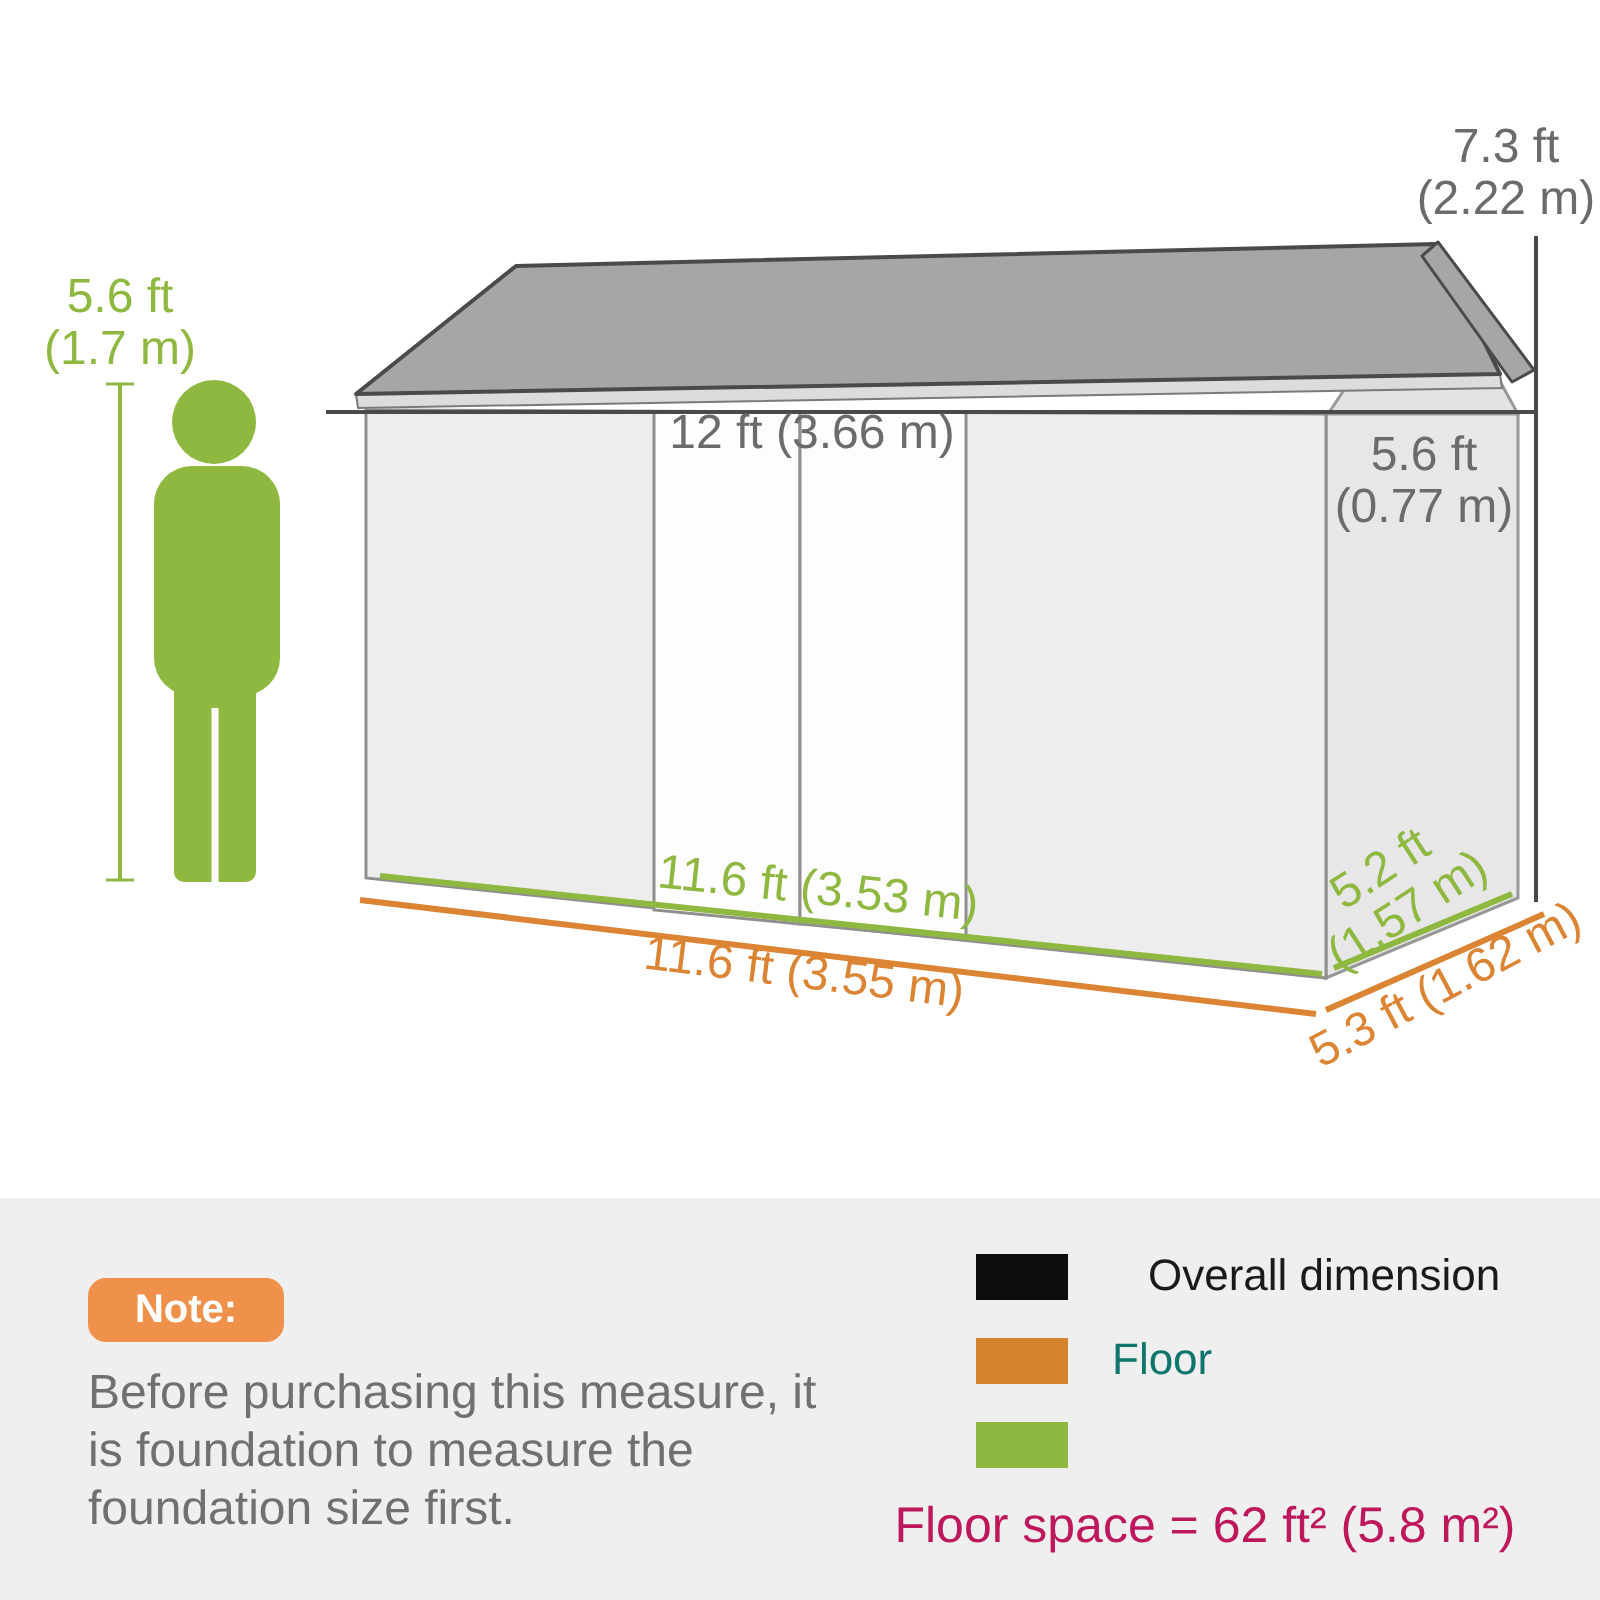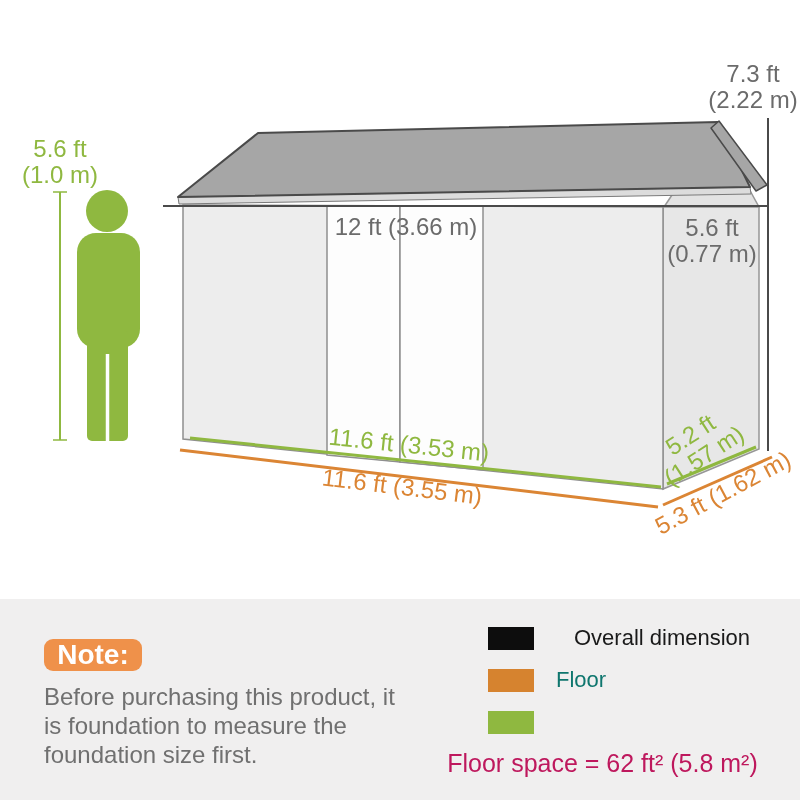--- a/index.html
+++ b/index.html
@@ -10,21 +10,21 @@
   .stage svg{position:absolute;left:0;top:0;}
   .lbl{position:absolute;text-align:center;line-height:26px;font-size:24px;color:#6b6b6b;}
   .lbl.gray{color:#6b6b6b;}
   .lbl.green{color:#8fb840;}
   .lbl.orange{color:#db8534;}
   .rot{transform-origin:center center;}
   
   .footer{position:absolute;left:0;top:599px;width:800px;height:201px;background:#f0efef;}
   .note-badge{
     position:absolute;left:44px;top:40px;width:98px;height:32px;border-radius:9px;
-    background:#ef914a;color:#ffffff;font-weight:bold;font-size:28px;
+    background:#ef914a;color:#ffffff;font-weight:bold;font-size:20px;
     text-align:center;line-height:32px;
   }
   .note-text{position:absolute;left:44px;top:83px;width:420px;font-size:24px;line-height:29px;color:#707070;}
   .legend-swatch{position:absolute;left:488px;width:46px;height:23px;}
   .legend-label{position:absolute;left:556px;font-size:22px;line-height:24px;}
   .legend-label.overall{color:#1a1a1a;margin-left:18px;}
   .legend-label.floor{color:#0f766e;}
   .legend-label.inner{color:#8fb840;}
   .floor-space{position:absolute;left:420px;top:150px;width:365px;text-align:center;
     font-size:25px;color:#be185d;}
@@ -67,29 +67,29 @@
     <g>
       <circle cx="107" cy="211" r="21" fill="#8fb840"></circle>
       <rect x="77" y="233" width="63" height="115" rx="19" fill="#8fb840"></rect>
       <rect x="87" y="330" width="41" height="111" rx="5" fill="#8fb840"></rect>
       <line x1="107.5" y1="354" x2="107.5" y2="441" stroke="#ffffff" stroke-width="3.5"></line>
     </g>
   </svg>
 
   <div class="lbl green" style="left:4px;top:136px;width:112px;">
     <div>5.6 ft</div>
-    <div>(1.0 m)</div>
+    <div>(1.7 m)</div>
   </div>
 
   <div class="lbl gray" style="left:698px;top:61px;width:110px;">
     <div>7.3 ft</div>
     <div>(2.22 m)</div>
   </div>
 
-  <div class="lbl gray" style="left:296px;top:214px;width:220px;">12 ft (3.66 m)</div>
+  <div class="lbl gray" style="left:296px;top:204px;width:220px;">12 ft (3.66 m)</div>
 
   <div class="lbl gray" style="left:650px;top:215px;width:124px;">
     <div>5.6 ft</div>
     <div>(0.77 m)</div>
   </div>
 
   <div class="lbl green rot" style="left:323px;top:432px;width:172px;transform:rotate(6deg);">11.6 ft (3.53 m)</div>
 
   <div class="lbl orange rot" style="left:313px;top:474px;width:178px;transform:rotate(7deg);">11.6 ft (3.55 m)</div>
 
@@ -98,21 +98,21 @@
     <div>(1.57 m)</div>
   </div>
 
   <div class="lbl orange rot" style="left:637px;top:480px;width:172px;transform:rotate(-28deg);">5.3 ft (1.62 m)</div>
 
   <div class="footer">
 
     <div class="note-badge">Note:</div>
 
     <div class="note-text">
-      <div>Before purchasing this product, it</div>
+      <div>Before purchasing this measure, it</div>
       <div>is foundation to measure the</div>
       <div>foundation size first.</div>
     </div>
 
     <div class="legend-swatch" style="top: 28px; background-color: rgb(13, 13, 13);"></div>
     <div class="legend-label overall" style="top:27px;">Overall dimension</div>
 
     <div class="legend-swatch" style="top: 70px; background-color: rgb(214, 131, 47);"></div>
     <div class="legend-label floor" style="top:69px;">Floor</div>
 

